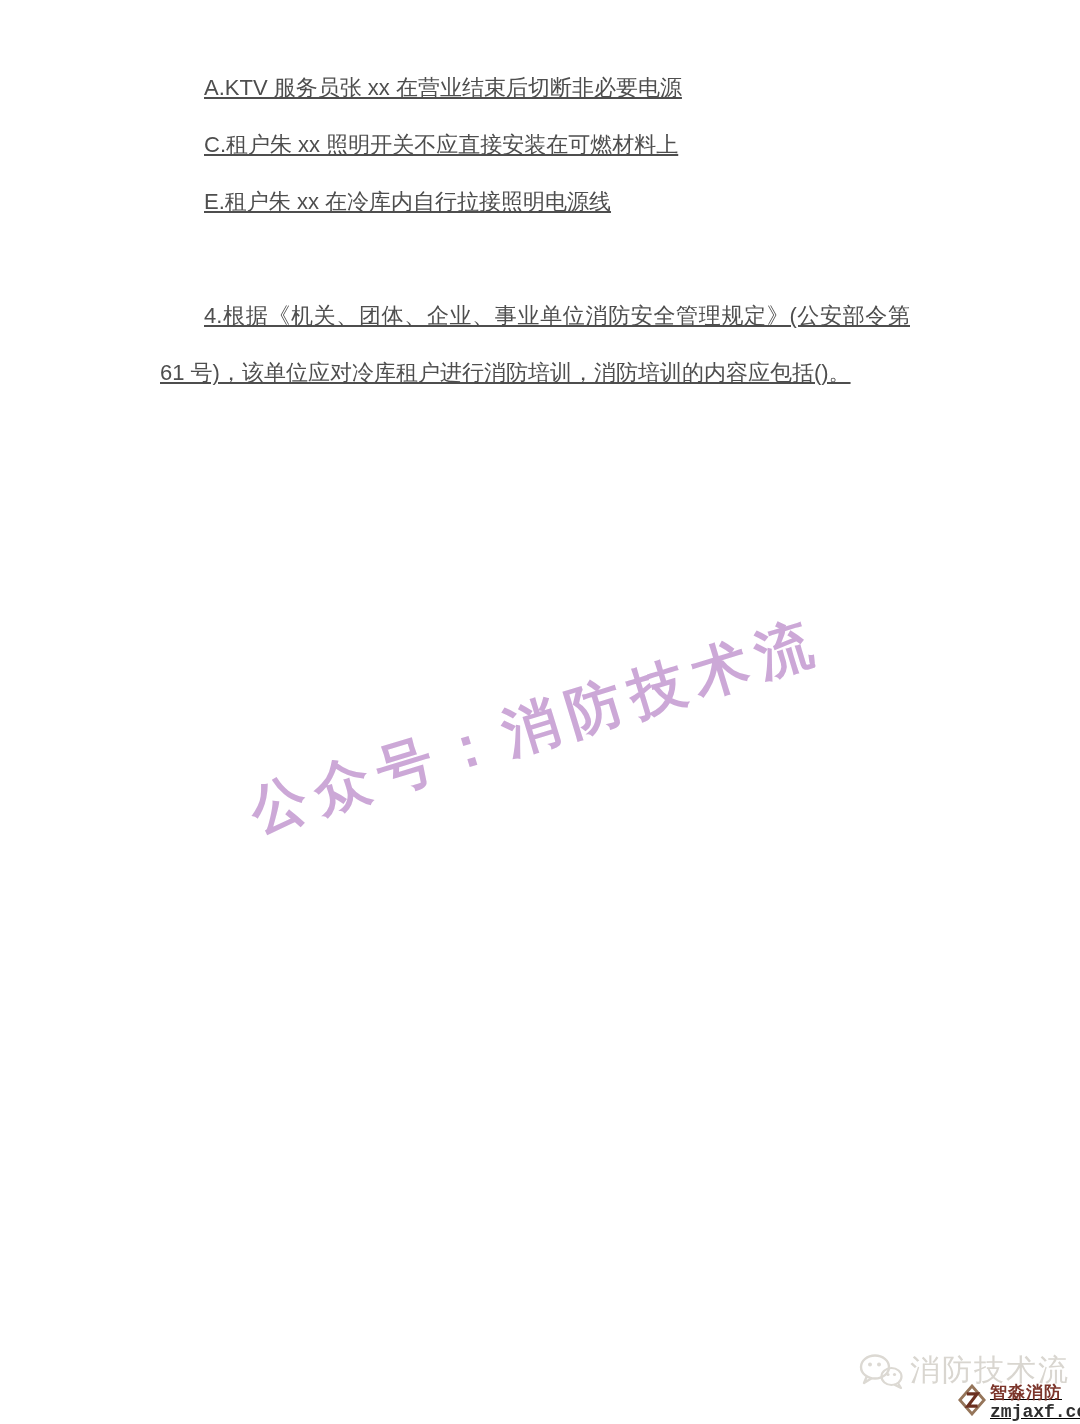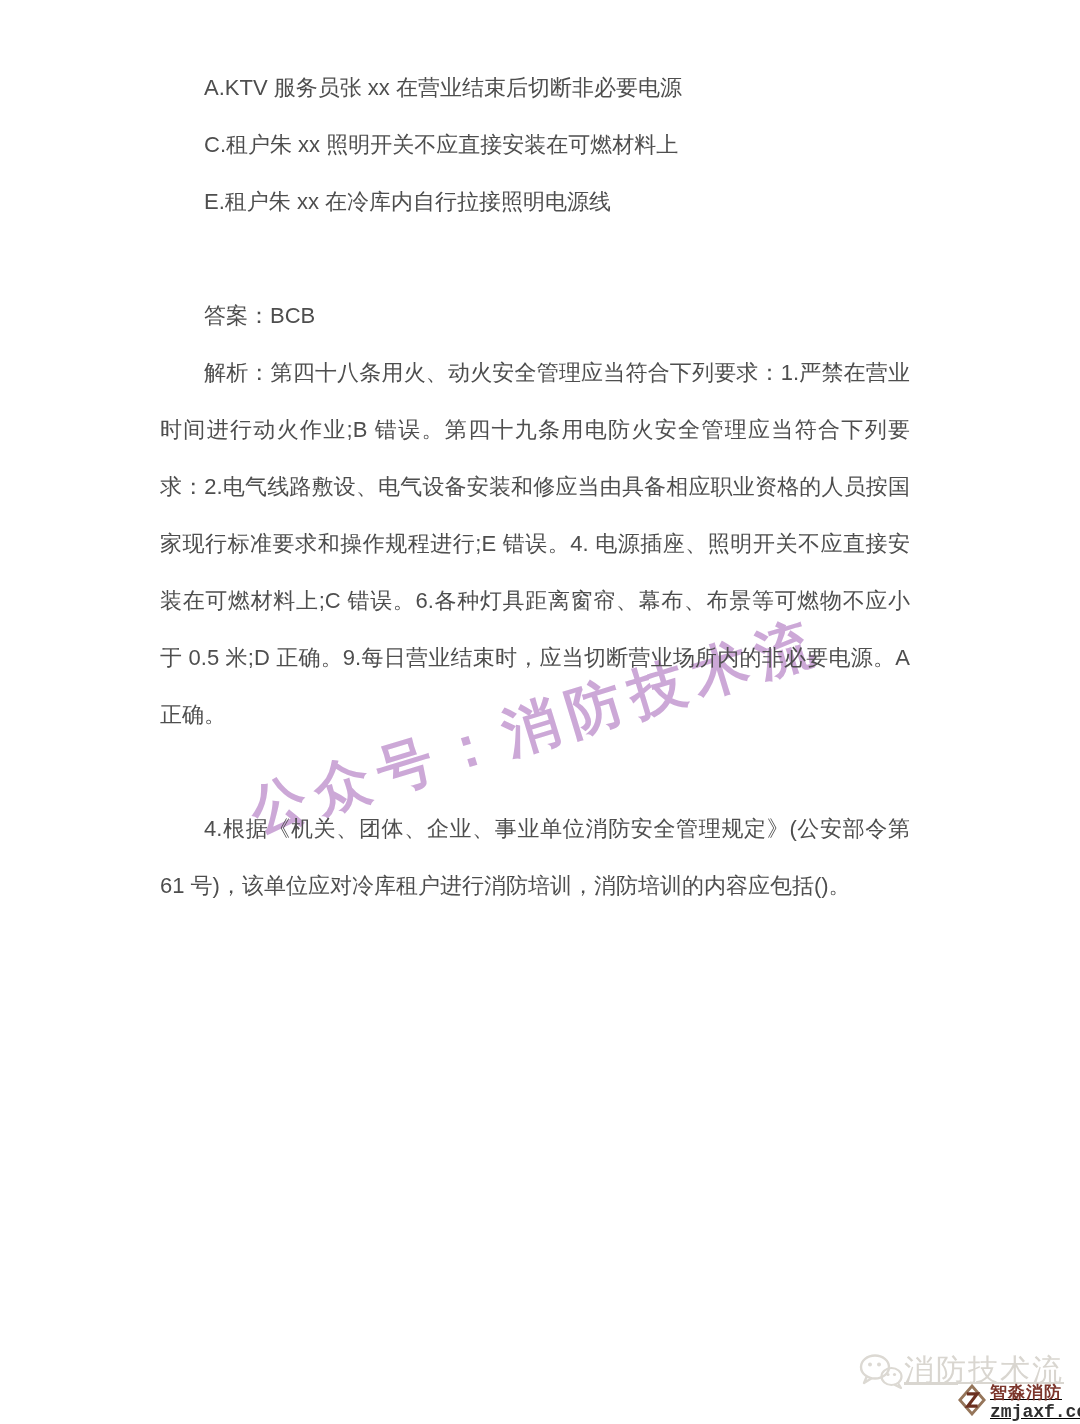--- a/index.html
+++ b/index.html
@@ -20,21 +20,21 @@
   .doc{
     position:absolute;
     left:160px;top:59px;
     width:750px;
     font-size:22px;
     line-height:57px;
     color:var(--text-color);
     text-align:justify;
     z-index:2;
   }
-  .section{margin-top:57px;}
+  .section{margin-top:57px;text-decoration:underline;}
   .section:first-child{margin-top:0;}
   .doc p{
     margin:0;
     text-indent:2em;
   }
   
   .watermark-pink{
     position:absolute;
     left:252px;top:776px;
     font-size:56px;
@@ -46,26 +46,26 @@
     white-space:nowrap;
     z-index:1;
     pointer-events:none;
   }
   
   .watermark-corner{
     position:absolute;
     left:858px;top:1350px;
     display:flex;
     align-items:center;
+    gap:6px;
     color:var(--corner-gray);
     font-size:30px;
     letter-spacing:2px;
     white-space:nowrap;
     z-index:2;
-    text-decoration:underline;
   }
   
   .logo-block{
     position:absolute;
     left:958px;top:1384px;
     display:flex;
     align-items:flex-start;
     gap:4px;
     z-index:3;
     background:#ffffff;
@@ -87,24 +87,20 @@
   }
 </style>
 </head>
 <body>
 
 <div class="doc">
     <div class="section">
       <p>A.KTV 服务员张 xx 在营业结束后切断非必要电源</p>
       <p>C.租户朱 xx 照明开关不应直接安装在可燃材料上</p>
       <p>E.租户朱 xx 在冷库内自行拉接照明电源线</p>
-    </div>
-    <div class="section">
-      <p>答案：BCB</p>
-      <p>解析：第四十八条用火、动火安全管理应当符合下列要求：1.严禁在营业时间进行动火作业;B 错误。第四十九条用电防火安全管理应当符合下列要求：2.电气线路敷设、电气设备安装和修应当由具备相应职业资格的人员按国家现行标准要求和操作规程进行;E 错误。4. 电源插座、照明开关不应直接安装在可燃材料上;C 错误。6.各种灯具距离窗帘、幕布、布景等可燃物不应小于 0.5 米;D 正确。9.每日营业结束时，应当切断营业场所内的非必要电源。A 正确。</p>
     </div>
     <div class="section">
       <p>4.根据《机关、团体、企业、事业单位消防安全管理规定》(公安部令第 61 号)，该单位应对冷库租户进行消防培训，消防培训的内容应包括()。</p>
     </div>
   </div>
 
 <div class="watermark-pink">公众号：消防技术流</div>
 
 <div class="watermark-corner">
   <span style="display:inline-flex;">

